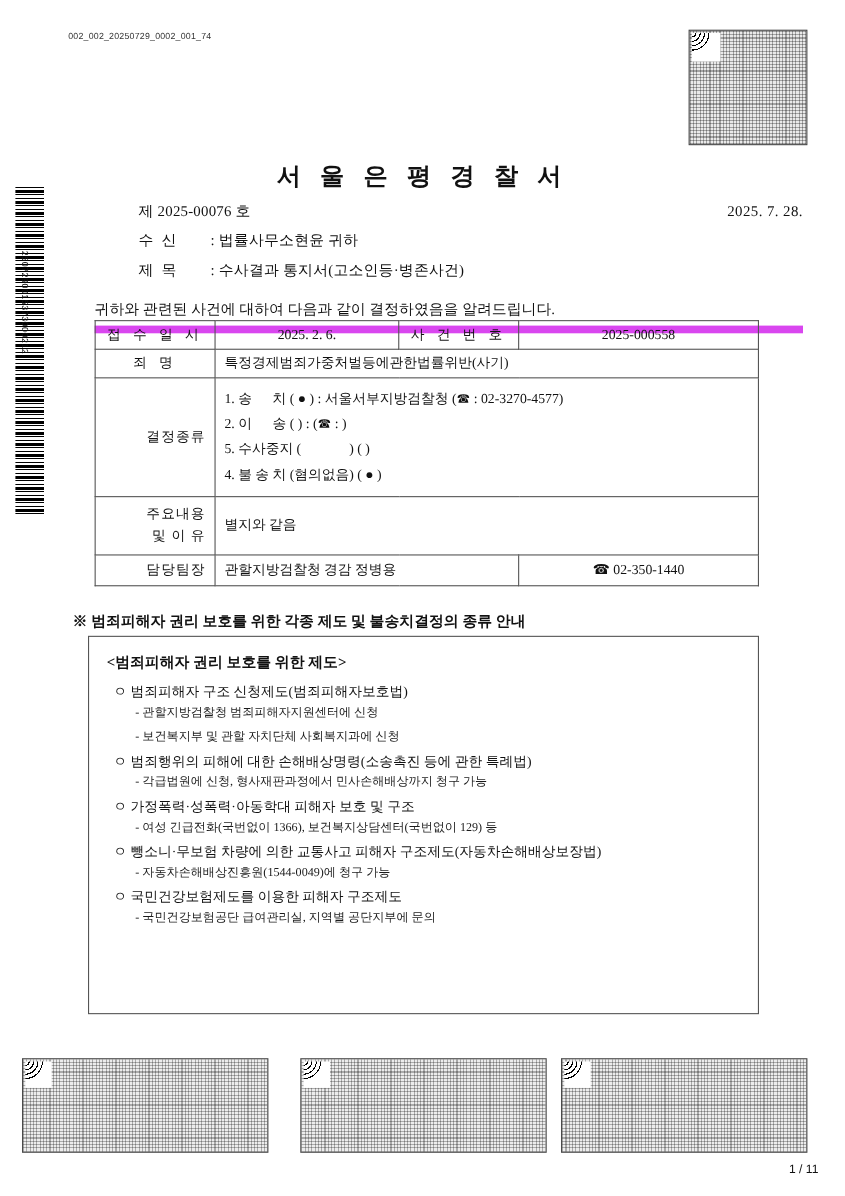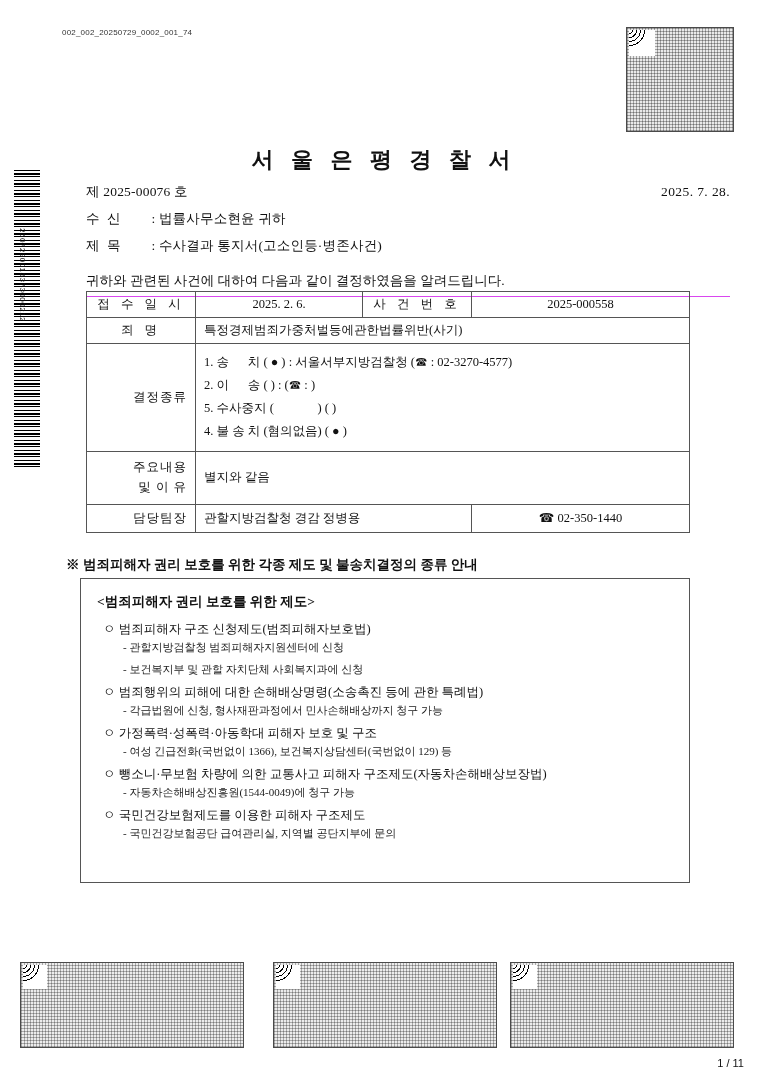--- a/index.html
+++ b/index.html
@@ -96,35 +96,36 @@
     left: 86px;
     right: 38px;
     top: 183px;
   }
   .meta-row {
     display: flex;
     justify-content: space-between;
     align-items: baseline;
     font-size: 13.5px;
     margin-bottom: 9px;
+    margin-left: 40px;
   }
   .meta-label {
     display: inline-block;
     min-width: 62px;
     letter-spacing: 2px;
   }
   .meta-value { letter-spacing: 0.2px; }
   .meta-date { font-size: 13.5px; letter-spacing: 0.4px; }
   .notice {
     position: absolute;
     left: 86px;
     right: 38px;
     top: 272px;
     font-size: 13.5px;
-    border-bottom: 1px solid #d946ef;
+    border-bottom: 7px solid #d946ef;
     padding-bottom: 6px;
   }
   table.main {
     position: absolute;
     left: 86px;
     top: 291px;
     width: 604px;
     border-collapse: collapse;
     font-size: 12.5px;
   }
@@ -154,21 +155,21 @@
     left: 66px;
     top: 556px;
     font-size: 13.5px;
     font-weight: bold;
   }
   .guide {
     position: absolute;
     left: 80px;
     top: 578px;
     width: 610px;
-    height: 305px;
+    height: 344px;
     border: 1px solid #555;
     box-sizing: border-box;
     padding: 12px 16px 0 16px;
   }
   .guide h3 {
     margin: 2px 0 10px 0;
     font-size: 13.5px;
     font-weight: bold;
   }
   .g-item {

